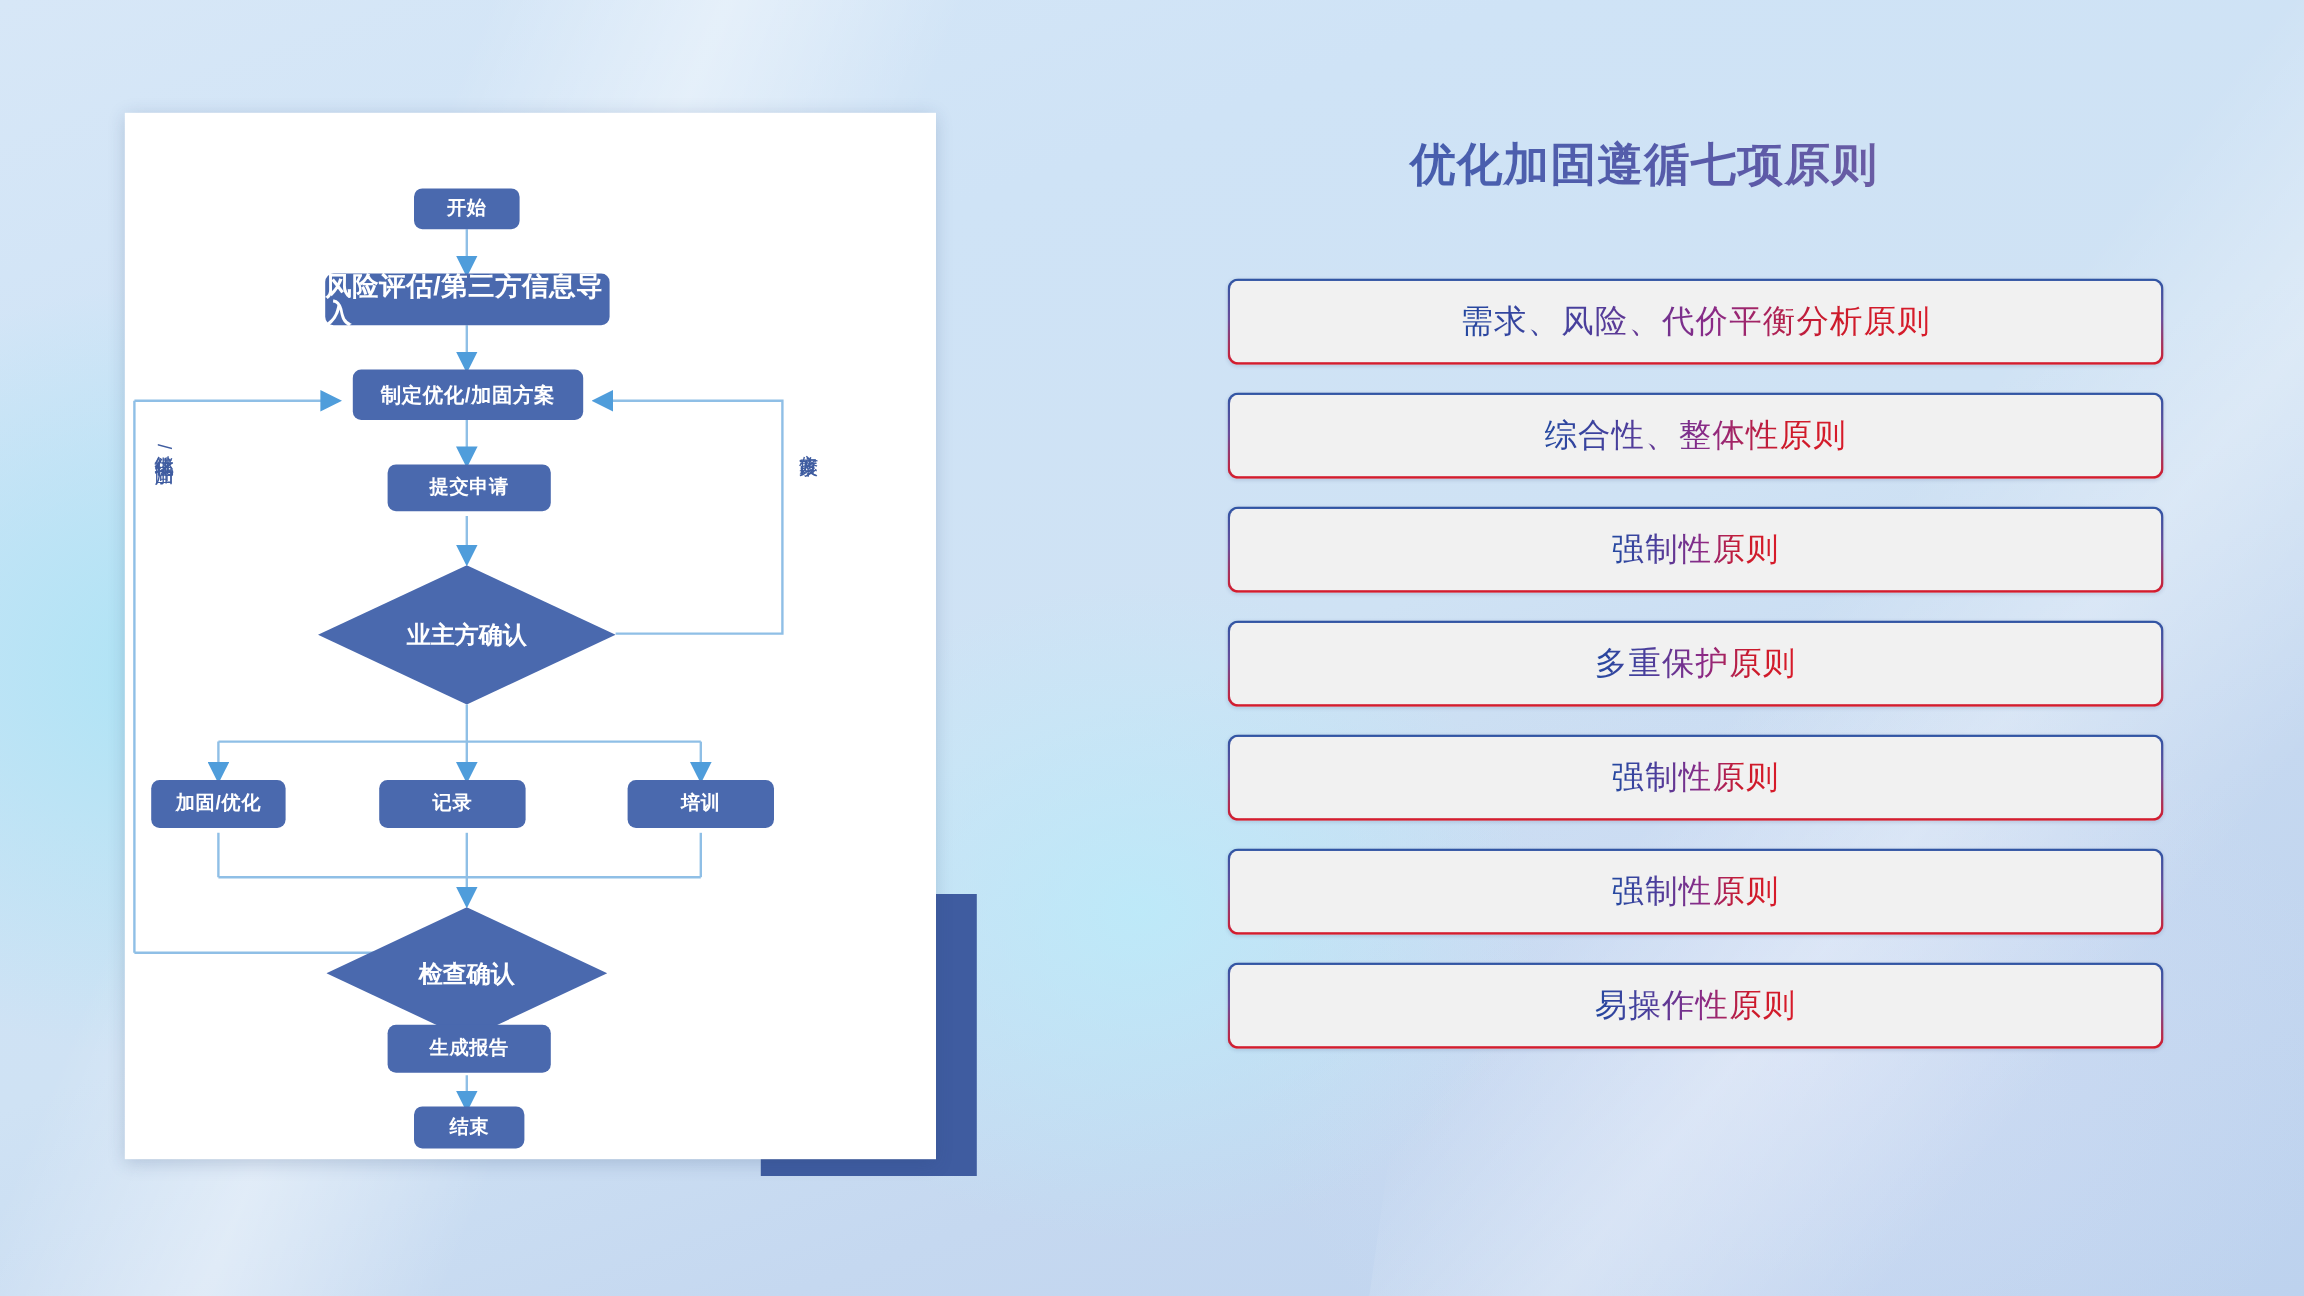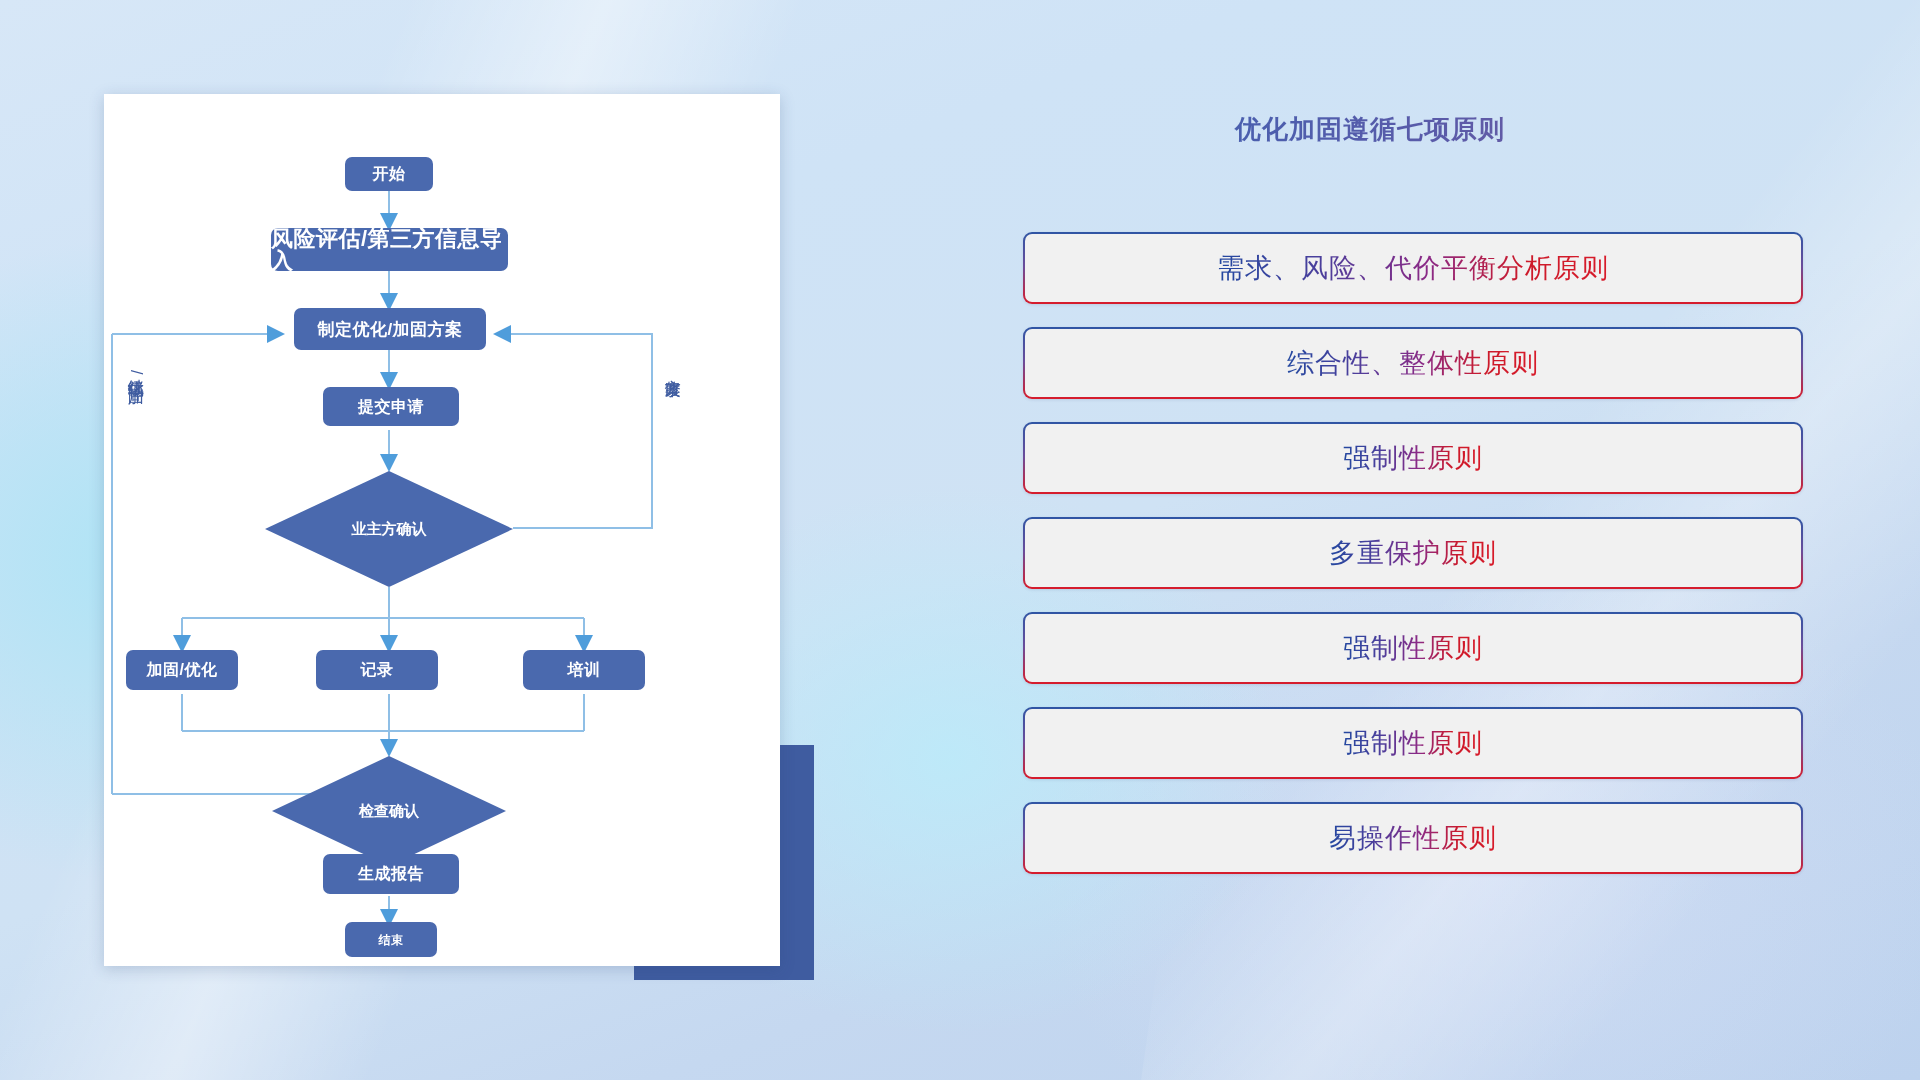--- a/index.html
+++ b/index.html
@@ -91,21 +91,21 @@
   }
   .diamond-wrap svg { display: block; }
   .diamond-label {
     position: absolute;
     inset: 0;
     display: flex;
     align-items: center;
     justify-content: center;
     color: #ffffff;
     font-weight: bold;
-    font-size: 15px;
+    font-size: 20px;
     pointer-events: none;
   }
 
   .vlabel {
     position: absolute;
     writing-mode: vertical-rl;
     color: #3f5ca0;
     font-size: 16px;
     font-weight: normal;
     line-height: 1.05;
@@ -115,21 +115,21 @@
 
   .conn { position: absolute; z-index: 3; }
 
   
   .panel-title {
     position: absolute;
     left: 1020px;
     top: 112px;
     width: 700px;
     text-align: center;
-    font-size: 26px;
+    font-size: 38px;
     font-weight: bold;
     letter-spacing: 1px;
     background: linear-gradient(90deg, #3a57a8 0%, #4a5fae 30%, #5b5aa8 62%, #7f5f9e 100%);
     -webkit-background-clip: text;
     background-clip: text;
     color: transparent;
     -webkit-text-fill-color: transparent;
     z-index: 5;
     white-space: nowrap;
   }
@@ -245,21 +245,21 @@
 
       <div class="diamond-wrap" style="left:168px; top:662px; width:234px; height:110px;">
         <svg width="234" height="110" viewBox="0 0 234 110">
           <polygon points="117,0 234,55 117,110 0,55" fill="#4a69ae"></polygon>
         </svg>
         <div class="diamond-label">检查确认</div>
       </div>
 
       <div class="node" style="left:219px; top:760px; width:136px; height:40px; font-size:16px;">生成报告</div>
 
-      <div class="node" style="left:241px; top:828px; width:92px; height:35px; font-size:12px;">结束</div>
+      <div class="node" style="left:241px; top:828px; width:92px; height:35px; font-size:16px;">结束</div>
 
       <div class="vlabel" style="left:23px; top:272px; height:135px;">继续优化/加固</div>
 
       <div class="vlabel" style="left:560px; top:272px; height:110px;">方案修改</div>
 
     </div>
   </div>
 
   <div class="panel-title">优化加固遵循七项原则</div>
 

